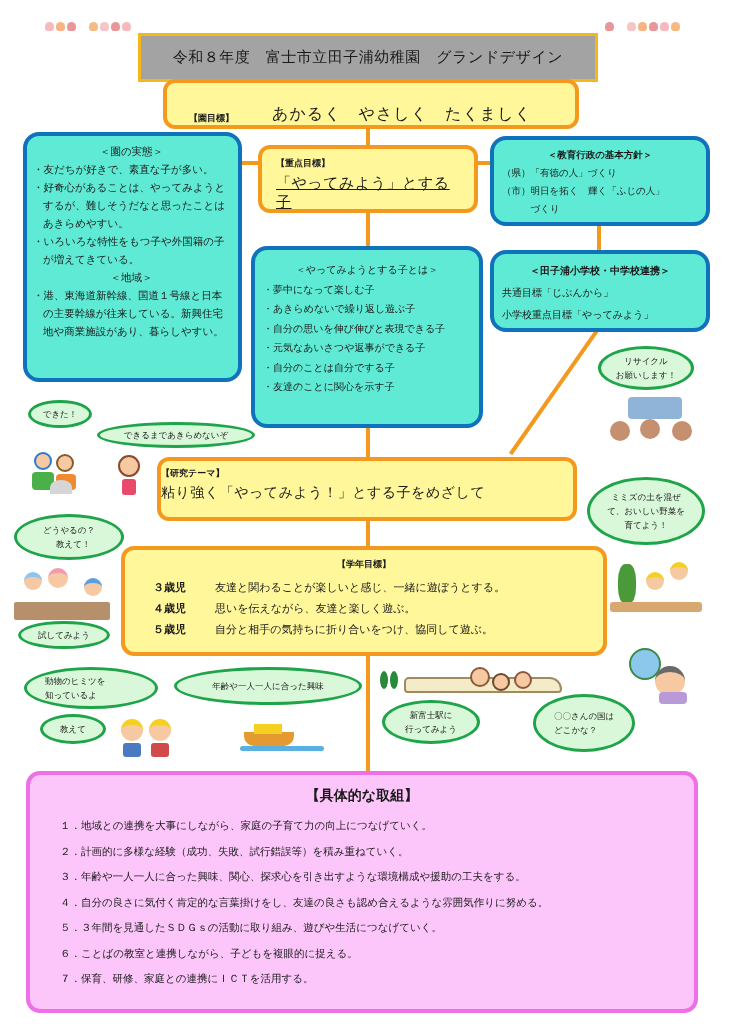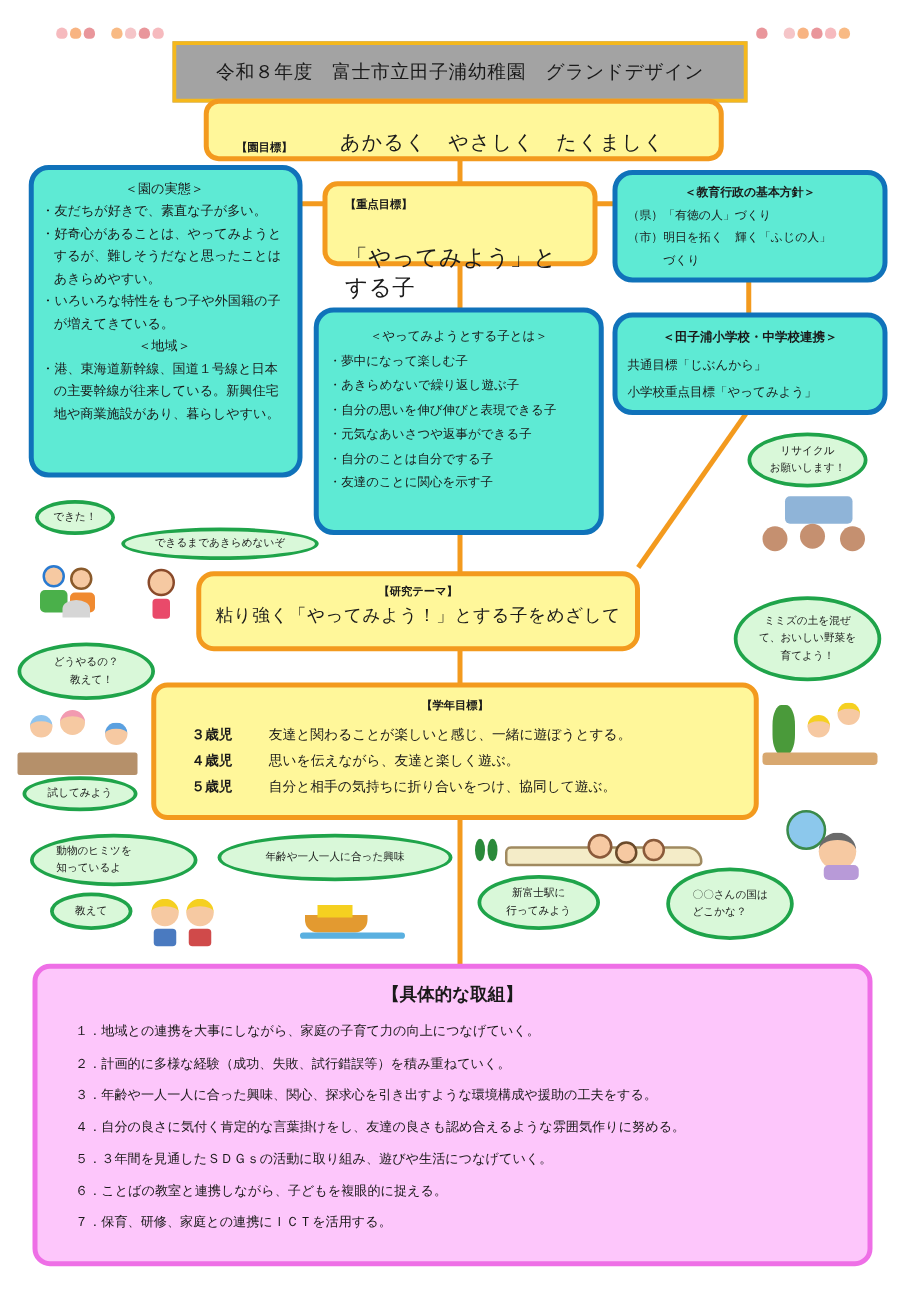--- a/index.html
+++ b/index.html
@@ -19,32 +19,32 @@
   
   .ybox { background: #fff79a; border: 4px solid #f39a1e; border-radius: 12px; }
   .bbox { background: #5eead4; border: 4px solid #1072ba; border-radius: 16px; }
 
   .goal-box { left: 163px; top: 79px; width: 416px; height: 50px; display: flex; align-items: flex-end; padding-left: 22px; }
   .goal-label { font-size: 9px; font-weight: bold; margin-right: 38px; }
   .goal-text { font-size: 16px; letter-spacing: 1px; }
 
   .focus-box { left: 258px; top: 145px; width: 220px; height: 68px; padding: 8px 14px; }
   .focus-label { font-size: 9px; font-weight: bold; }
-  .focus-text { font-size: 18px; margin-top: 24px; letter-spacing: 0.5px; }
+  .focus-text { font-size: 15px; margin-top: 4px; letter-spacing: 0.5px; text-decoration: underline; }
 
   .reality-box { left: 23px; top: 132px; width: 219px; height: 250px; padding: 6px 6px 6px 4px; font-size: 10.5px; line-height: 18px; }
   .center-head { text-align: center; }
   .indent { padding-left: 12px; text-indent: -10px; }
 
   .policy-box { left: 490px; top: 136px; width: 220px; height: 90px; padding: 6px 8px; font-size: 9.5px; line-height: 18px; }
   .school-box { left: 490px; top: 250px; width: 220px; height: 82px; padding: 6px 8px; font-size: 10px; line-height: 22px; }
 
   .yattemi-box { left: 251px; top: 246px; width: 232px; height: 182px; padding: 10px 8px; font-size: 10px; line-height: 19.5px; }
 
-  .theme-box { left: 157px; top: 457px; width: 355px; height: 64px; text-align: center; padding-top: 6px; border-radius: 14px; }
+  .theme-box { left: 157px; top: 457px; width: 420px; height: 64px; text-align: left; padding-top: 6px; }
   .theme-label { font-size: 9px; font-weight: bold; }
   .theme-text { font-size: 14px; margin-top: 4px; letter-spacing: 0.5px; }
 
   .grade-box { left: 121px; top: 546px; width: 486px; height: 110px; padding: 8px 0 0 0; border-radius: 13px; }
   .grade-label { text-align: center; font-size: 9px; font-weight: bold; margin-bottom: 6px; }
   .grade-row { display: flex; font-size: 11px; line-height: 21px; padding-left: 28px; }
   .grade-age { width: 62px; font-weight: bold; }
 
   .pink-box { left: 26px; top: 771px; width: 672px; height: 242px; background: #fdc6fb; border: 4px solid #ee6fe6; border-radius: 14px; padding: 12px 0 0 0; }
   .pink-title { text-align: center; font-size: 14px; font-weight: bold; margin-bottom: 8px; }

